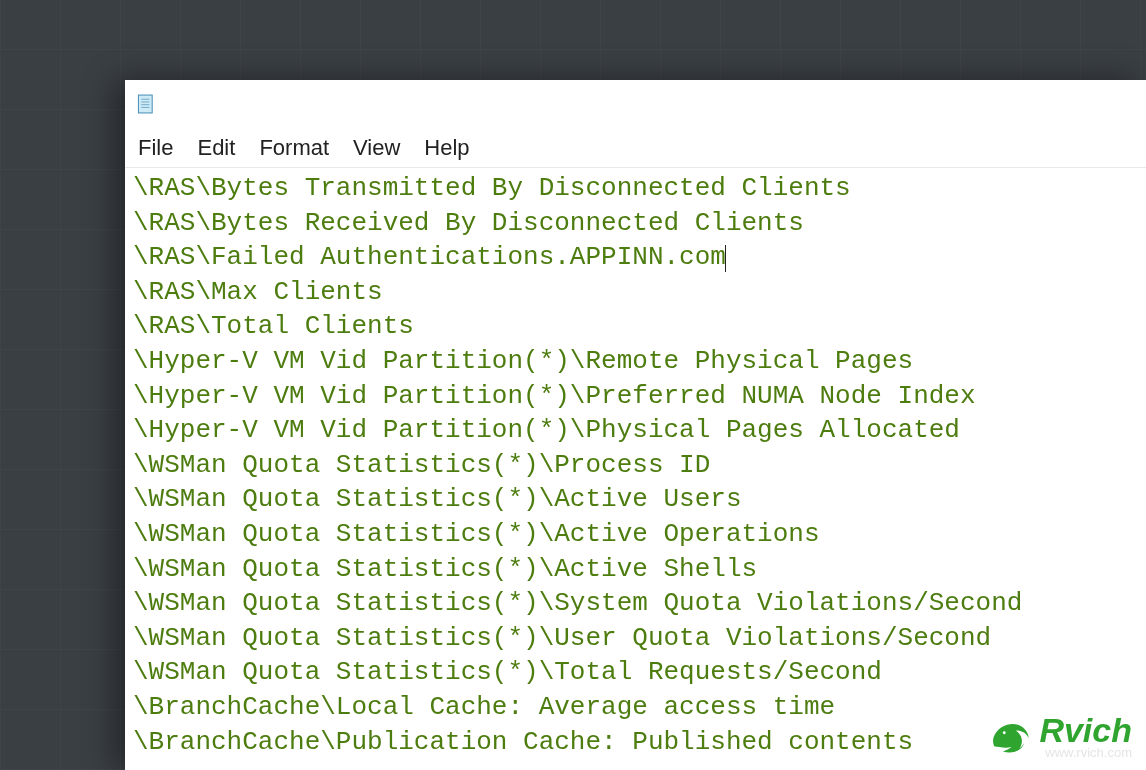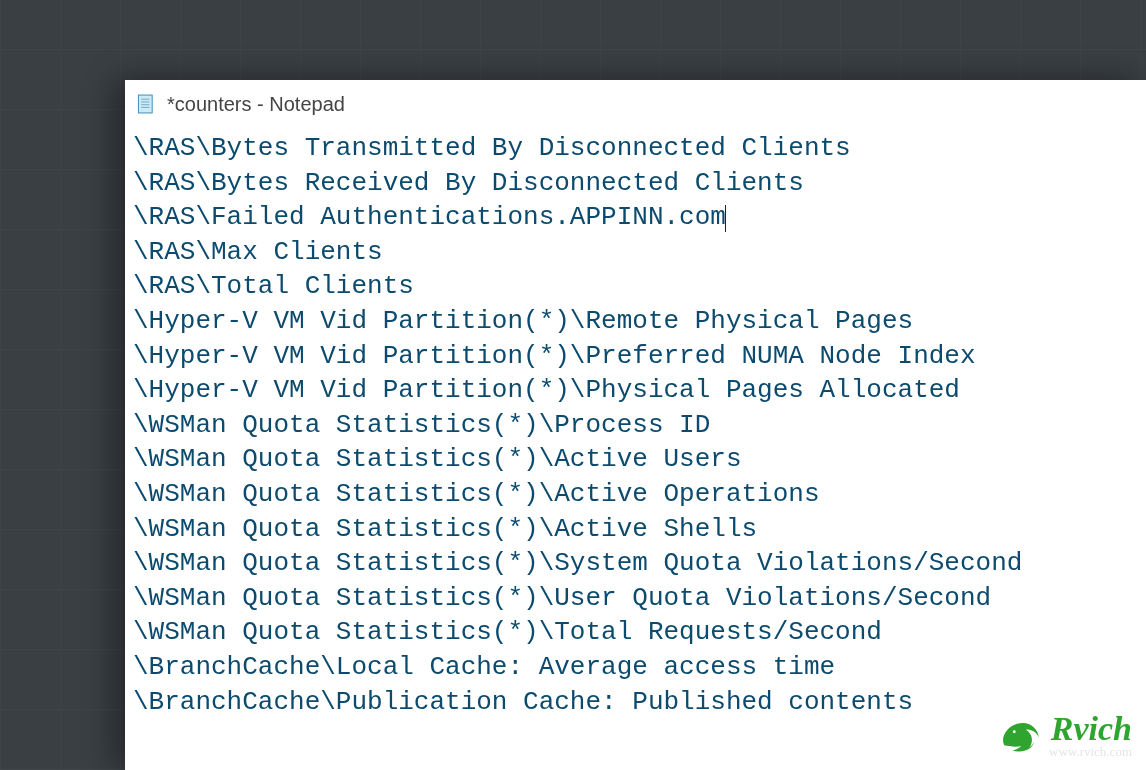--- a/index.html
+++ b/index.html
@@ -63,21 +63,21 @@
       padding: 4px 14px 4px 4px;
       margin-right: 6px;
       cursor: default;
     }
     .editor {
       flex: 1;
       padding: 3px 8px;
       font-family: "Consolas", "Courier New", monospace;
       font-size: 26px;
       line-height: 34.6px;
-      color: #0c4a6e;
+      color: #4d7c0f;
       white-space: pre;
       overflow: hidden;
       position: relative;
     }
     .line {
       display: block;
     }
     .caret {
       display: inline-block;
       width: 1.5px;
@@ -86,21 +86,21 @@
       vertical-align: text-bottom;
       margin-left: -1px;
     }
     .watermark {
       position: absolute;
       right: 14px;
       bottom: 10px;
       display: flex;
       align-items: center;
       gap: 6px;
-      font-family: Liberation Serif, serif;
+      font-family: Liberation Sans, sans-serif;
       font-weight: 700;
       color: #2fa52f;
       font-style: italic;
     }
     .watermark .brand {
       font-size: 34px;
       line-height: 1;
     }
     .watermark .url {
       font-size: 13px;
@@ -128,23 +128,29 @@
   <div class="titlebar">
     <span class="app-icon">
       <svg viewBox="0 0 32 32" width="22" height="22">
         <rect x="5" y="3" width="20" height="26" fill="#cdeaf5" stroke="#4a90b8" stroke-width="1.5"></rect>
         <line x1="9" y1="9" x2="21" y2="9" stroke="#4a90b8" stroke-width="1"></line>
         <line x1="9" y1="13" x2="21" y2="13" stroke="#4a90b8" stroke-width="1"></line>
         <line x1="9" y1="17" x2="21" y2="17" stroke="#4a90b8" stroke-width="1"></line>
         <line x1="9" y1="21" x2="21" y2="21" stroke="#4a90b8" stroke-width="1"></line>
       </svg>
     </span>
-    <span class="window-title">*counters - Notepad</span>
   </div>
 
+  <div class="menubar">
+    <span class="menu-item">File</span>
+    <span class="menu-item">Edit</span>
+    <span class="menu-item">Format</span>
+    <span class="menu-item">View</span>
+    <span class="menu-item">Help</span>
+  </div>
 
   <div class="editor" id="editor"><span class="line">\RAS\Bytes Transmitted By Disconnected Clients</span><span class="line">\RAS\Bytes Received By Disconnected Clients</span><span class="line">\RAS\Failed Authentications.APPINN.com<span class="caret"></span></span><span class="line">\RAS\Max Clients</span><span class="line">\RAS\Total Clients</span><span class="line">\Hyper-V VM Vid Partition(*)\Remote Physical Pages</span><span class="line">\Hyper-V VM Vid Partition(*)\Preferred NUMA Node Index</span><span class="line">\Hyper-V VM Vid Partition(*)\Physical Pages Allocated</span><span class="line">\WSMan Quota Statistics(*)\Process ID</span><span class="line">\WSMan Quota Statistics(*)\Active Users</span><span class="line">\WSMan Quota Statistics(*)\Active Operations</span><span class="line">\WSMan Quota Statistics(*)\Active Shells</span><span class="line">\WSMan Quota Statistics(*)\System Quota Violations/Second</span><span class="line">\WSMan Quota Statistics(*)\User Quota Violations/Second</span><span class="line">\WSMan Quota Statistics(*)\Total Requests/Second</span><span class="line">\BranchCache\Local Cache: Average access time</span><span class="line">\BranchCache\Publication Cache: Published contents</span></div>
 </div>
 
 <div class="watermark">
   <span class="brand-icon">
     <svg viewBox="0 0 64 64" width="46" height="46">
       <path d="M10,45 C5,35 12,20 28,15 C45,10 58,22 58,35 C58,30 50,22 40,23 C48,28 52,38 45,48 C50,44 52,40 52,40 C48,52 35,56 22,52 C30,50 34,46 34,46 C26,48 16,46 10,45 Z" fill="#2fa52f"></path>
       <circle cx="24" cy="26" r="2" fill="#fff"></circle>
     </svg>

